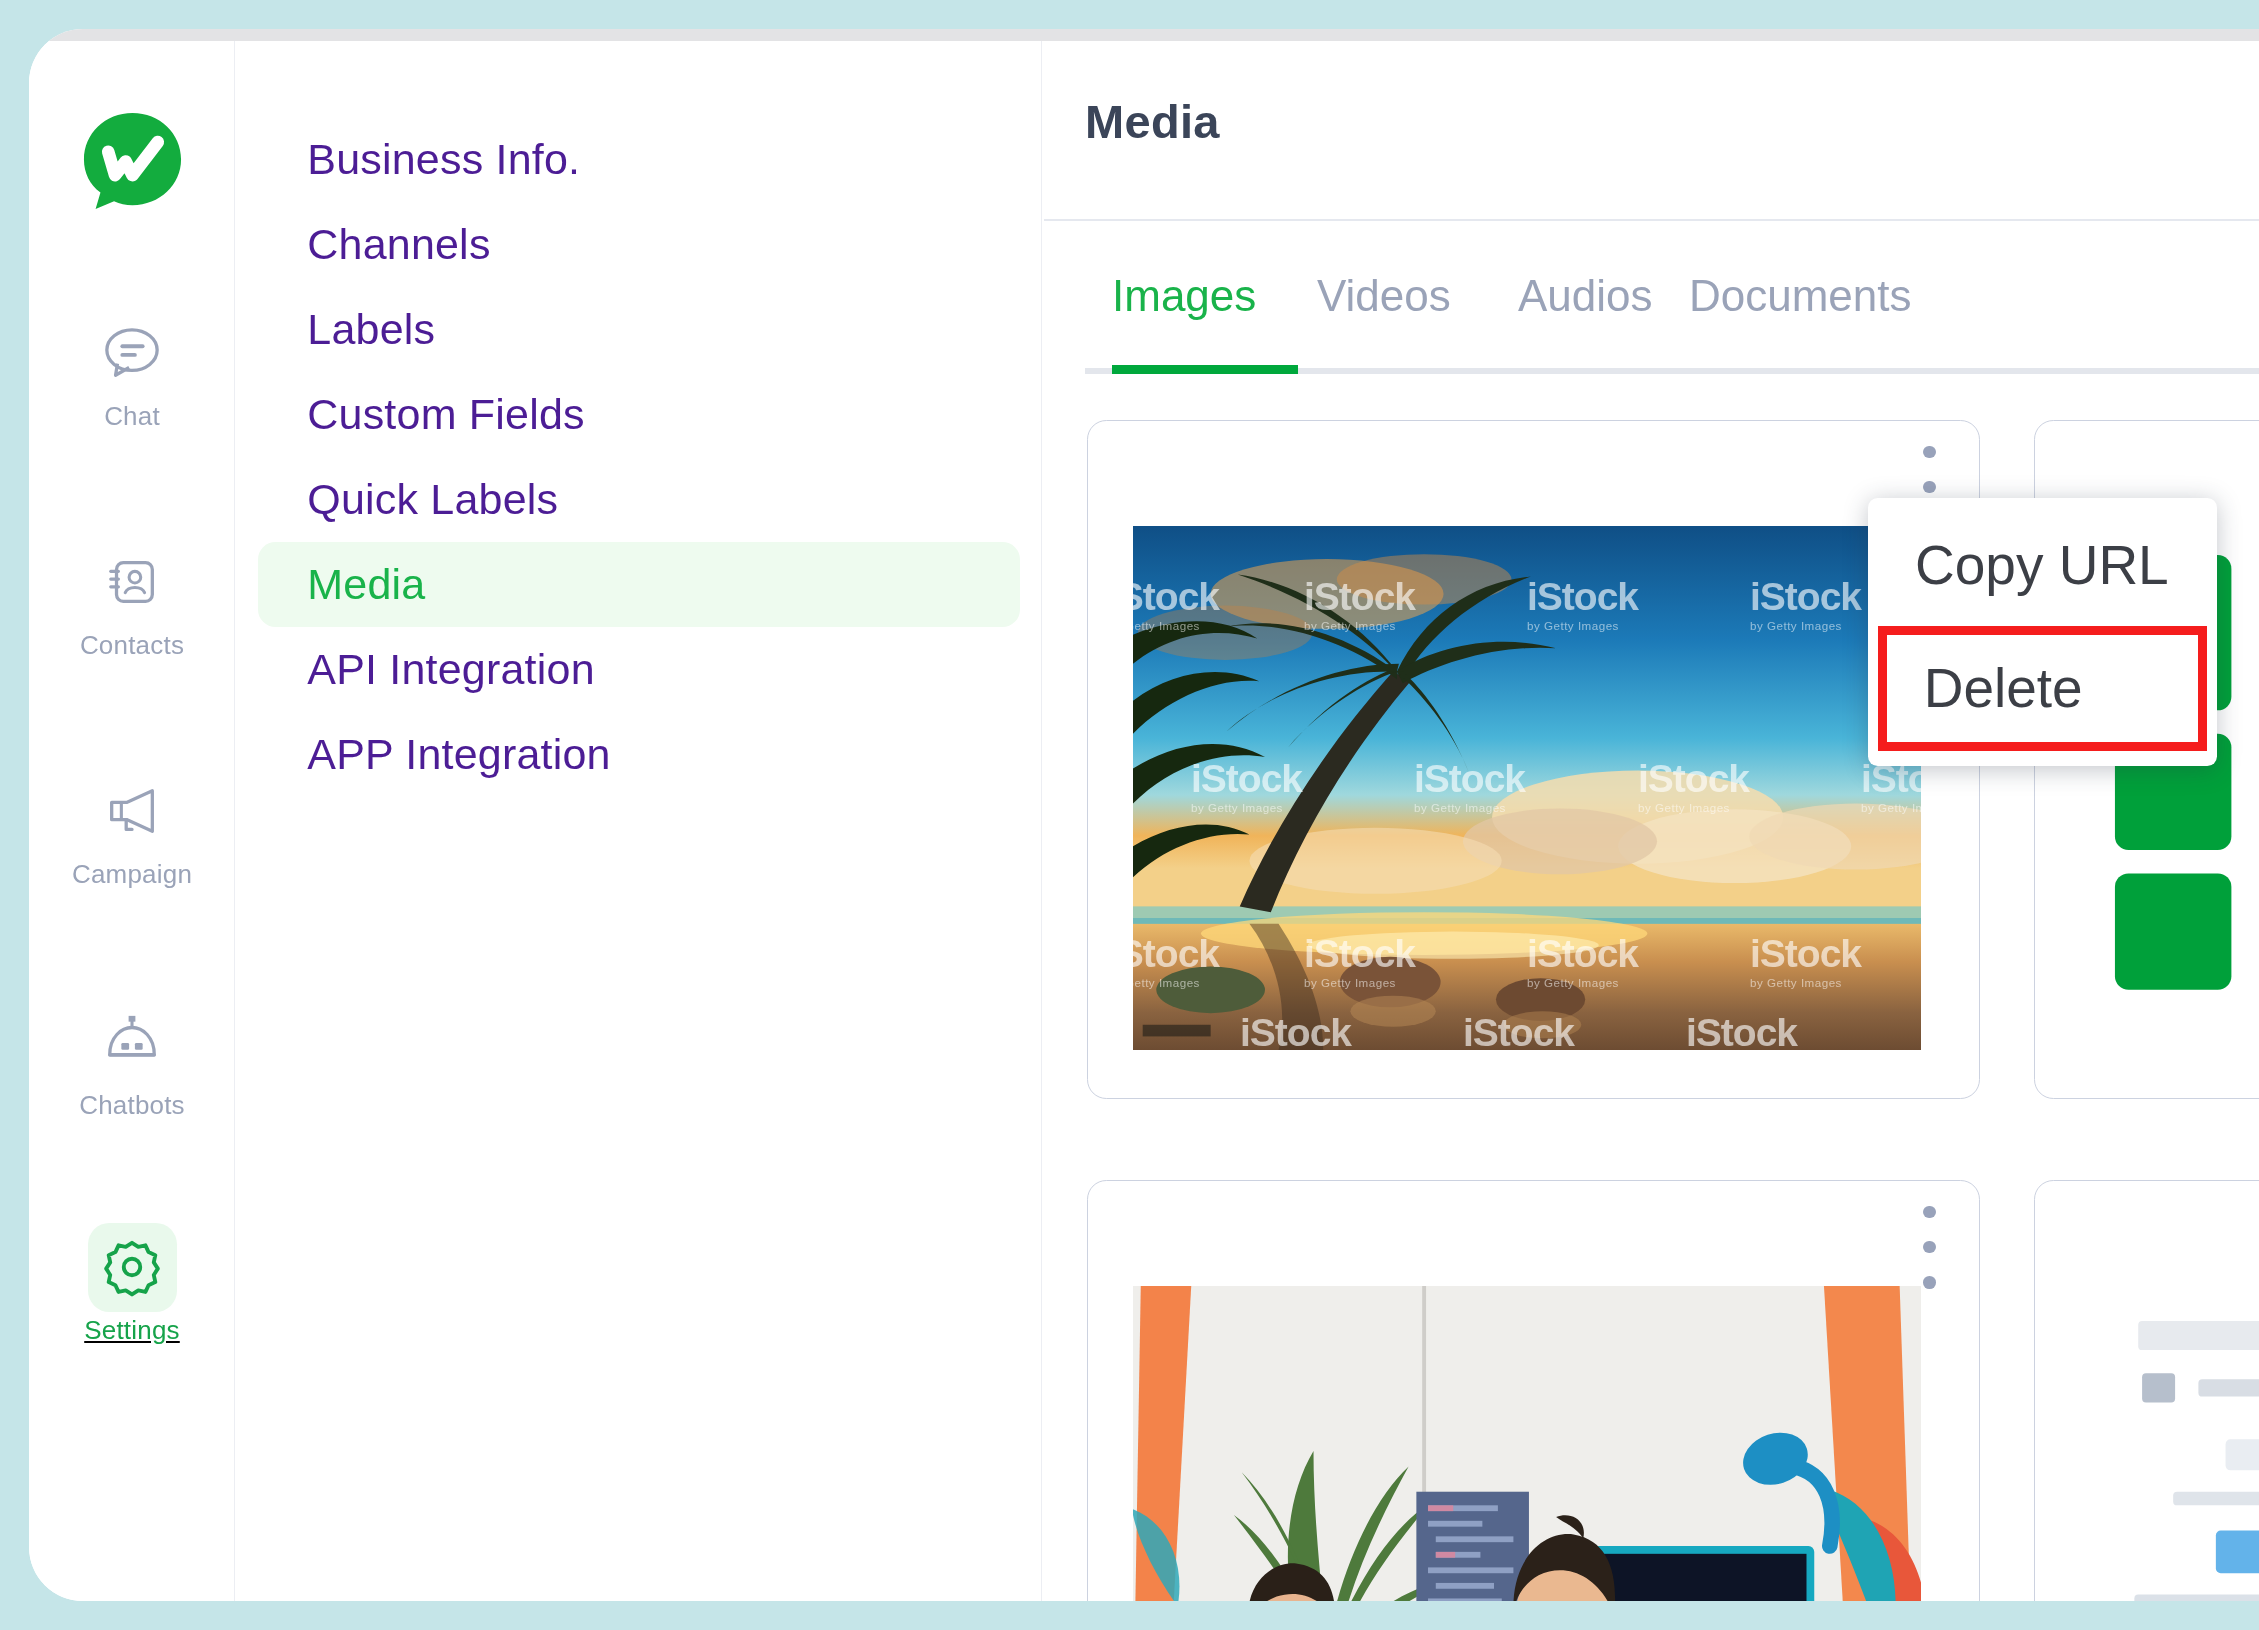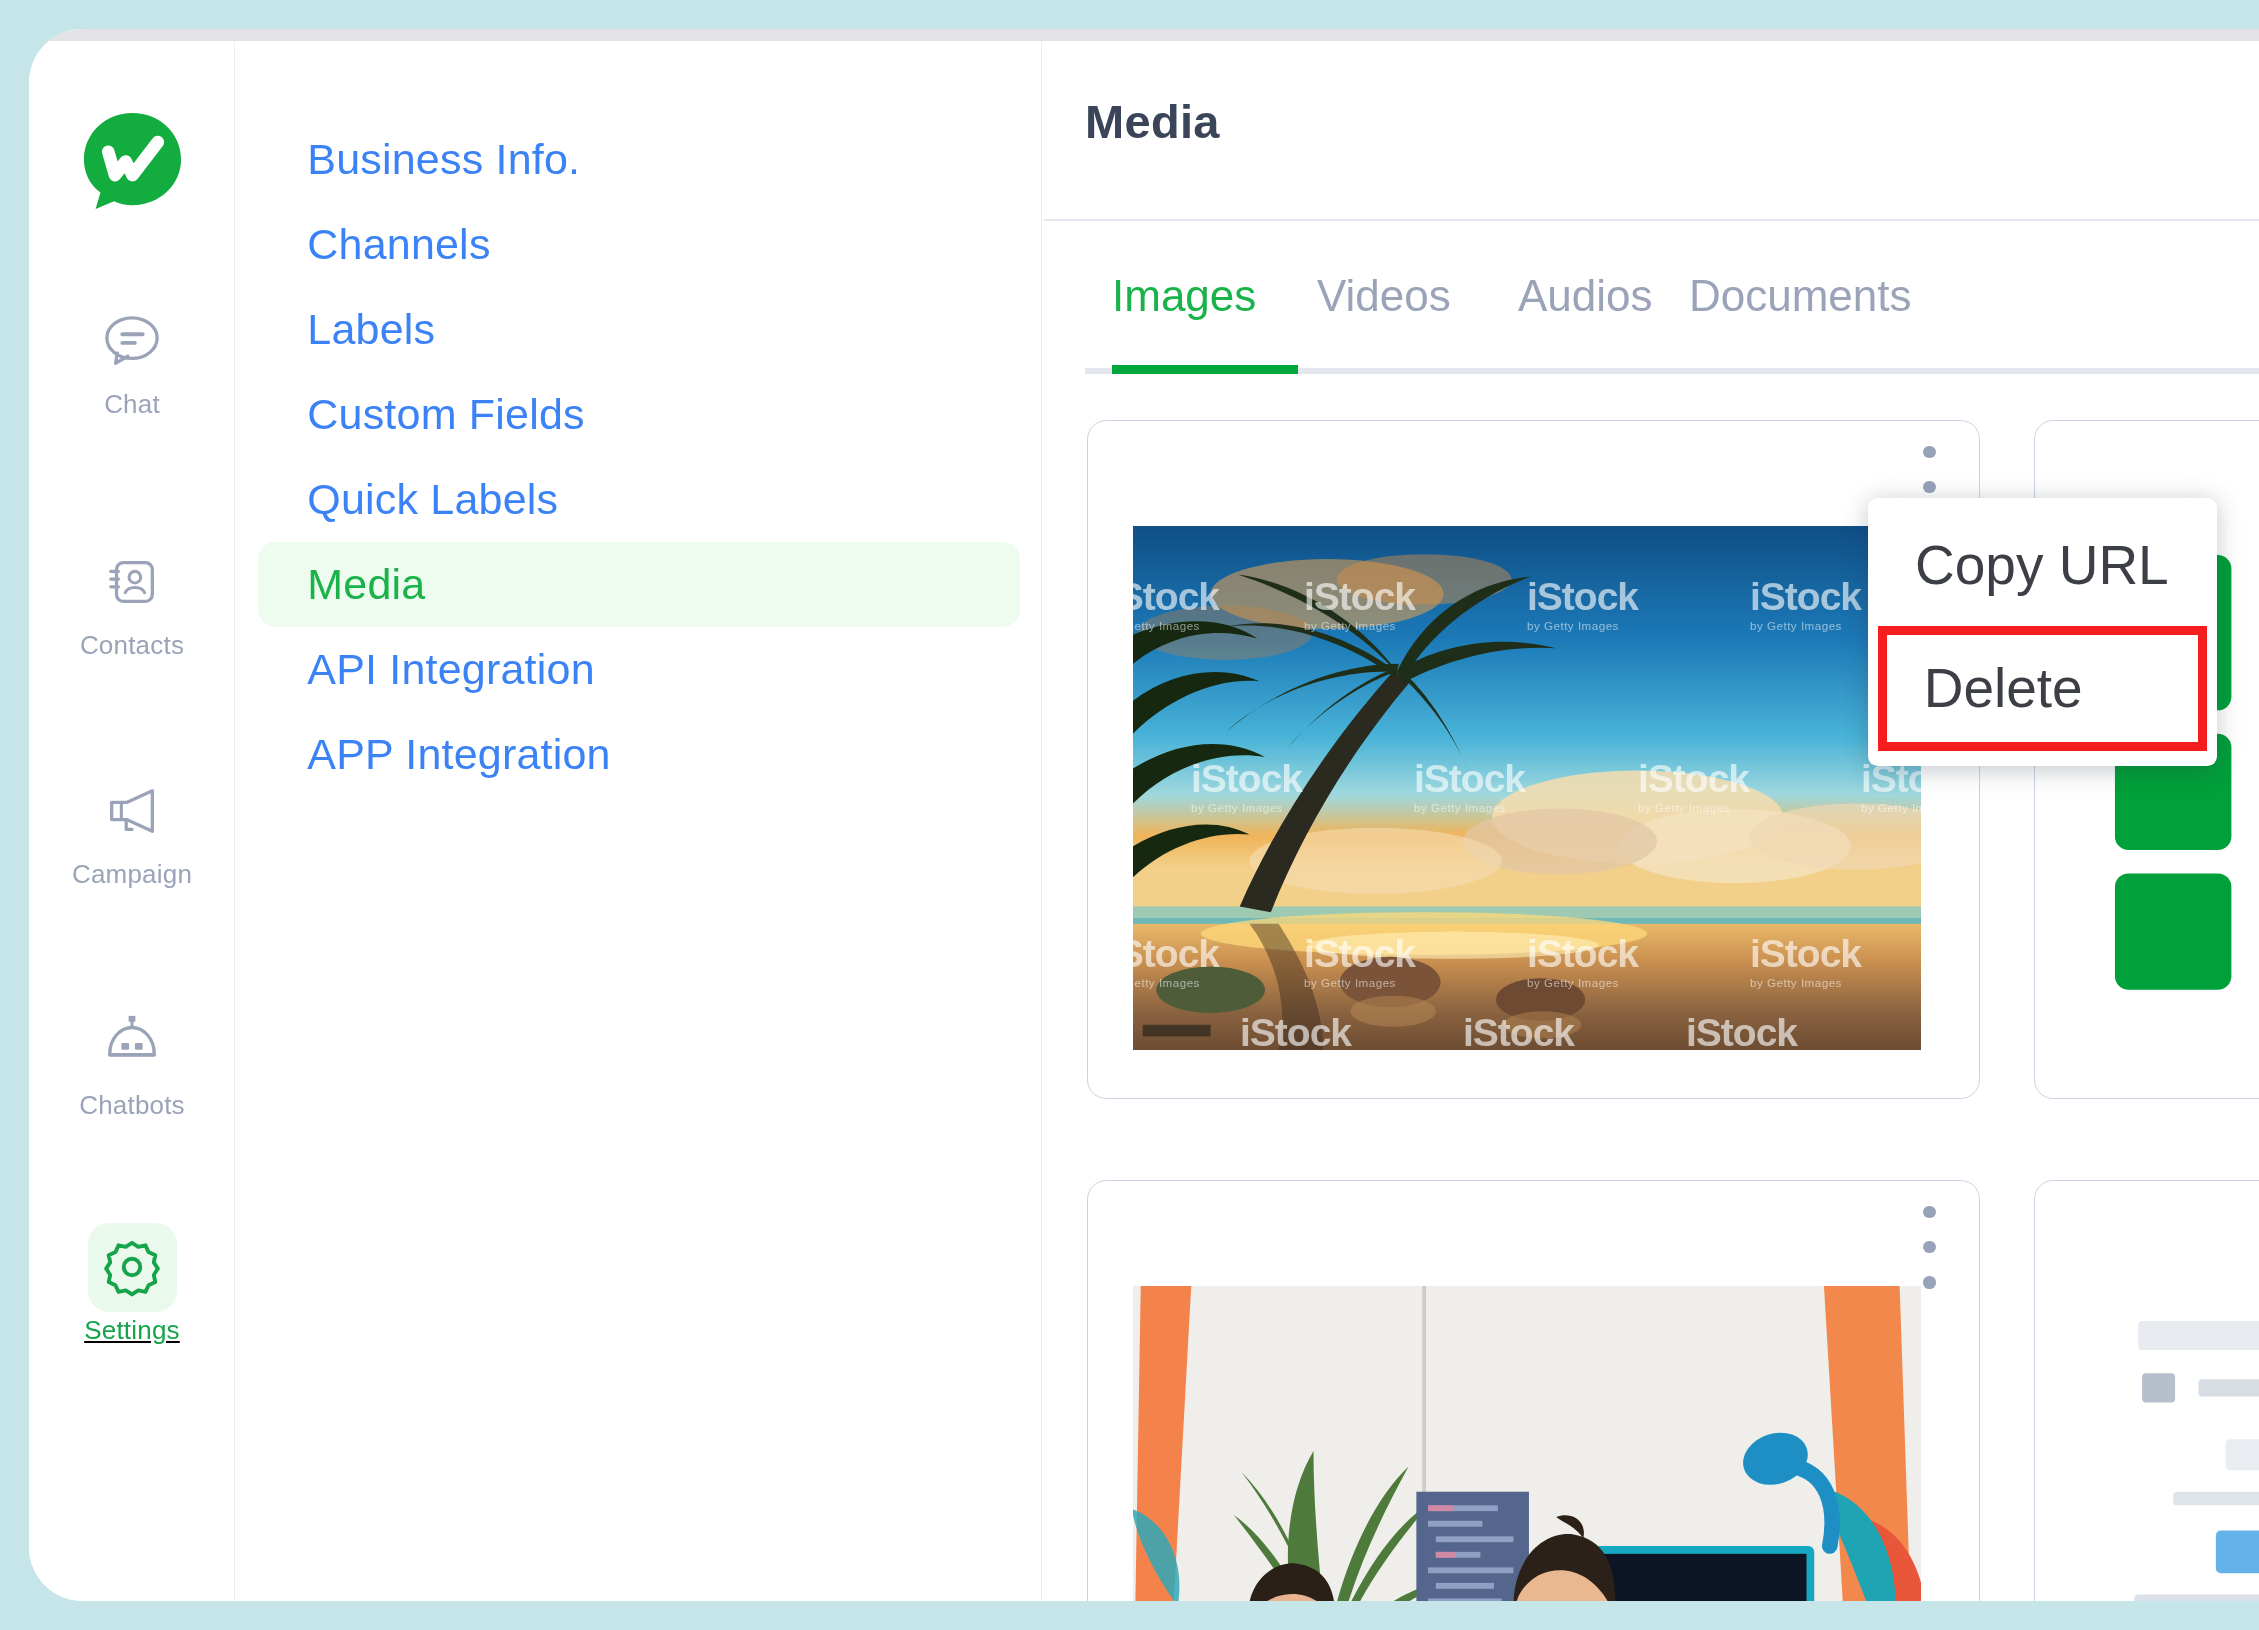--- a/index.html
+++ b/index.html
@@ -109,21 +109,21 @@
     padding-top: 76px;
   }
   .menu-item {
     position: relative;
     margin: 0 21.3px 0 21.3px;
     height: 85px;
     line-height: 85px;
     padding-left: 49px;
     border-radius: 17.5px;
     font-size: 43px;
-    color: #3b82f6;
+    color: #4c1d95;
     font-weight: 400;
     letter-spacing: 0.2px;
     cursor: pointer;
     white-space: nowrap;
   }
   .menu-item.active {
     background: #eefbef;
     color: #19b34a;
   }
 
@@ -301,21 +301,21 @@
 
   <div id="icon-rail">
 
     <div id="brand-logo">
       <svg viewBox="0 0 104 104">
         <path d="M52 2 C24 2 2 23 2 50 C2 64 8 76 19 84 L14 101 L33 93 C39 96 45 97 52 97 C80 97 102 76 102 50 C102 23 80 2 52 2 Z" fill="#13ac3e"></path>
         <path d="M27 42 L34 66 L45 52 L52 66 L78 32" fill="none" stroke="#ffffff" stroke-width="13" stroke-linecap="round" stroke-linejoin="round"></path>
       </svg>
     </div>
 
-    <div class="rail-item" id="rail-chat" style="top:256px">
+    <div class="rail-item" id="rail-chat" style="top:268px">
       <div class="rail-icon-box">
         <svg width="60" height="60" viewBox="0 0 62 62">
           <ellipse cx="31" cy="28" rx="26" ry="21" fill="none" stroke="#9aa3b8" stroke-width="3.4"></ellipse>
           <path d="M16 42 L14 54 L28 46" fill="none" stroke="#9aa3b8" stroke-width="3.4" stroke-linejoin="round"></path>
           <line x1="21" y1="24" x2="42" y2="24" stroke="#9aa3b8" stroke-width="4" stroke-linecap="round"></line>
           <line x1="21" y1="33" x2="34" y2="33" stroke="#9aa3b8" stroke-width="4" stroke-linecap="round"></line>
         </svg>
       </div>
       <div class="rail-label">Chat</div>
     </div>

